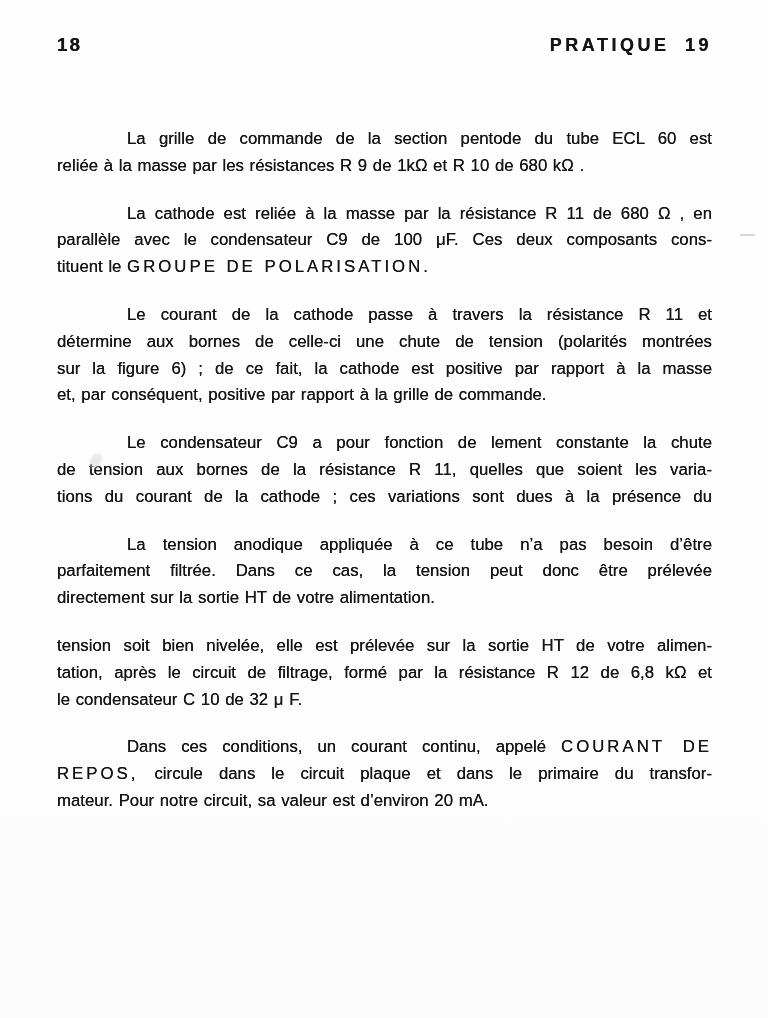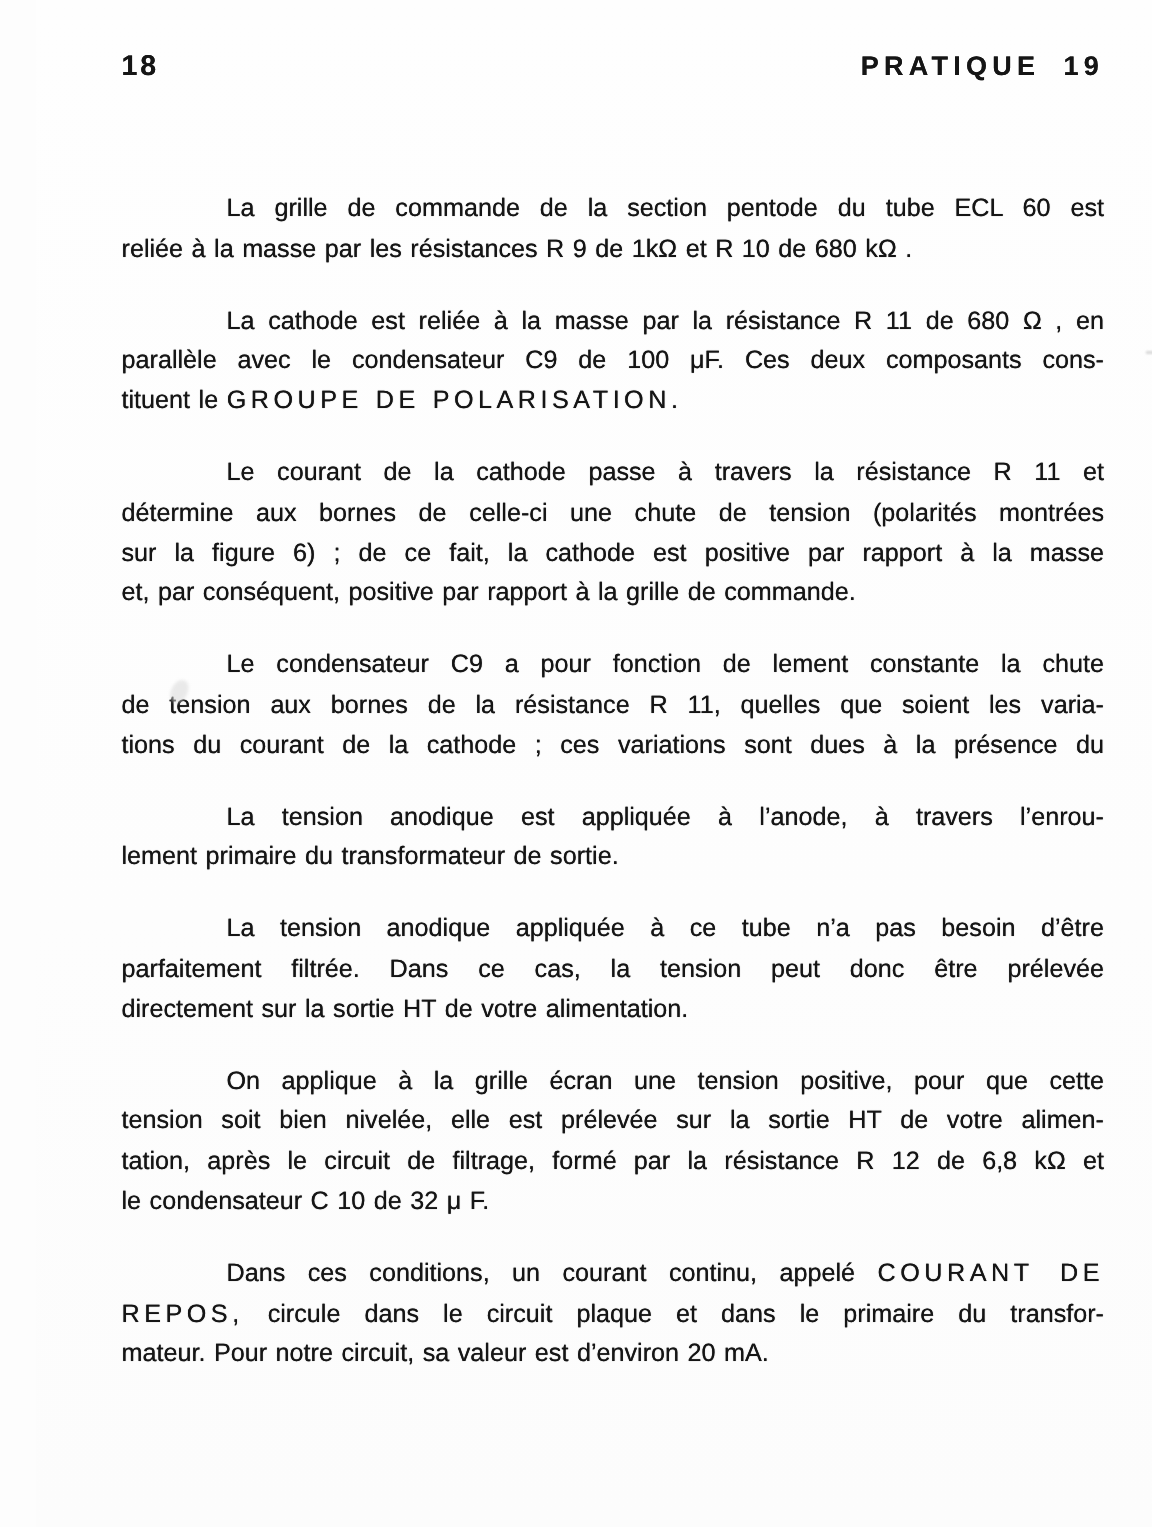--- a/index.html
+++ b/index.html
@@ -12,21 +12,20 @@
     background: #fdfdfd;
     position: relative;
     overflow: hidden;
     font-family: "Liberation Sans", sans-serif;
     color: #151515;
   }
   .page {
     position: absolute;
     inset: 0;
     background: linear-gradient(180deg, #fefefe 0%, #fdfdfd 60%, #fcfcfc 100%);
-    margin-left: 24px;
   }
   .running-header {
     position: absolute;
     top: 34px;
     left: 57px;
     width: 655px;
     display: flex;
     justify-content: space-between;
     align-items: baseline;
   }
@@ -117,30 +116,25 @@
         <div class="line"><span>détermine aux bornes de celle-ci une chute de tension (polarités montrées</span></div>
         <div class="line"><span>sur la figure 6) ; de ce fait, la cathode est positive par rapport à la masse</span></div>
         <div class="line last"><span>et, par conséquent, positive par rapport à la grille de commande.</span></div>
       </div>
       <div class="para">
         <div class="line first"><span>Le condensateur C9 a pour fonction de lement constante la chute</span></div>
         <div class="line"><span>de tension aux bornes de la résistance R 11, quelles que soient les varia-</span></div>
         <div class="line"><span>tions du courant de la cathode ; ces variations sont dues à la présence du</span></div>
       </div>
       <div class="para">
-        <div class="line first"><span>La tension anodique est appliquée à l’anode, à travers l’enrou-</span></div>
-        <div class="line last"><span>lement primaire du transformateur de sortie.</span></div>
-      </div>
-      <div class="para">
         <div class="line first"><span>La tension anodique appliquée à ce tube n’a pas besoin d’être</span></div>
         <div class="line"><span>parfaitement filtrée. Dans ce cas, la tension peut donc être prélevée</span></div>
         <div class="line last"><span>directement sur la sortie HT de votre alimentation.</span></div>
       </div>
       <div class="para">
-        <div class="line first"><span>On applique à la grille écran une tension positive, pour que cette</span></div>
         <div class="line"><span>tension soit bien nivelée, elle est prélevée sur la sortie HT de votre alimen-</span></div>
         <div class="line"><span>tation, après le circuit de filtrage, formé par la résistance R 12 de 6,8 kΩ et</span></div>
         <div class="line last"><span>le condensateur C 10 de 32 μ F.</span></div>
       </div>
       <div class="para">
         <div class="line first"><span>Dans ces conditions, un courant continu, appelé </span><span class="caps">COURANT DE</span></div>
         <div class="line"><span class="caps">REPOS,</span><span> circule dans le circuit plaque et dans le primaire du transfor-</span></div>
         <div class="line last"><span>mateur. Pour notre circuit, sa valeur est d’environ 20 mA.</span></div>
       </div>
     </div>

